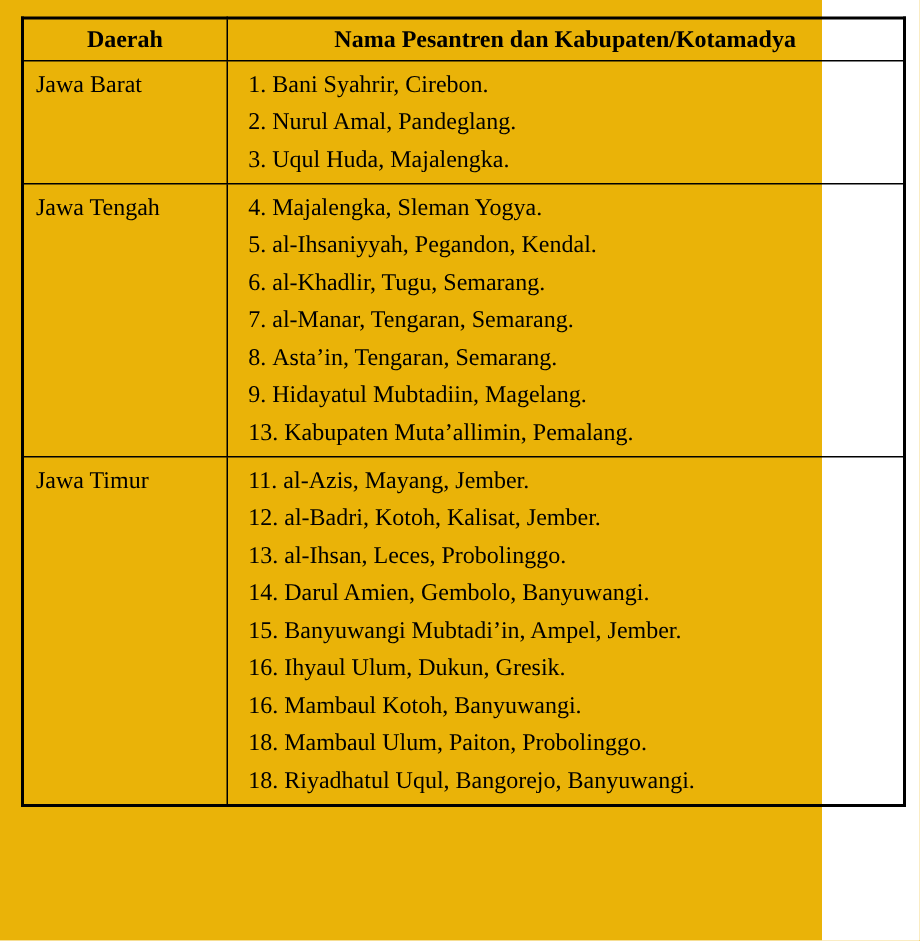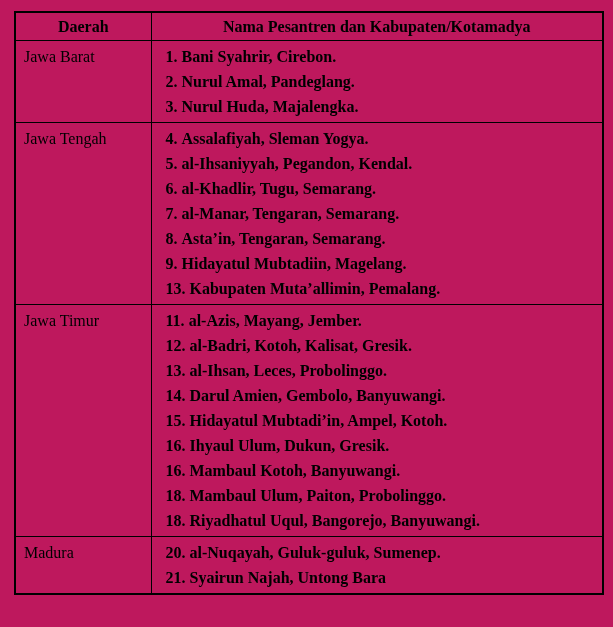--- a/index.html
+++ b/index.html
@@ -5,23 +5,23 @@
   html, body {
     margin: 0;
     padding: 0;
     background: #ffffff;
     width: 613px;
     height: 627px;
     overflow: hidden;
   }
   .page {
     position: relative;
-    width: 613px;
+    width: 548px;
     height: 627px;
-    background: #be185d;
+    background: #eab308;
     font-family: "Liberation Serif", serif;
     color: #000000;
   }
   table.pesantren {
     position: absolute;
     left: 14px;
     top: 11px;
     width: 588px;
     border-collapse: collapse;
     table-layout: fixed;
@@ -41,21 +41,20 @@
     padding: 4px 2px;
     line-height: 19px;
   }
   td.region {
     padding: 3px 6px 3px 8px;
     line-height: 25px;
     text-align: left;
   }
   td.items {
     padding: 3px 8px 3px 14px;
-    font-weight: bold;
   }
   .item {
     line-height: 25px;
     white-space: nowrap;
   }
   .num {
     margin-right: 4px;
   }
 </style>
 </head>
@@ -72,51 +71,44 @@
         <th>Daerah</th>
         <th>Nama Pesantren dan Kabupaten/Kotamadya</th>
       </tr>
     </thead>
     <tbody>
         <tr>
           <td class="region">Jawa Barat</td>
           <td class="items">
             <div class="item"><span class="num">1.</span><span>Bani Syahrir, Cirebon.</span></div>
             <div class="item"><span class="num">2.</span><span>Nurul Amal, Pandeglang.</span></div>
-            <div class="item"><span class="num">3.</span><span>Nurul Huda, Majalengka.</span></div>
+            <div class="item"><span class="num">3.</span><span>Uqul Huda, Majalengka.</span></div>
           </td>
         </tr>
         <tr>
           <td class="region">Jawa Tengah</td>
           <td class="items">
-            <div class="item"><span class="num">4.</span><span>Assalafiyah, Sleman Yogya.</span></div>
+            <div class="item"><span class="num">4.</span><span>Majalengka, Sleman Yogya.</span></div>
             <div class="item"><span class="num">5.</span><span>al-Ihsaniyyah, Pegandon, Kendal.</span></div>
             <div class="item"><span class="num">6.</span><span>al-Khadlir, Tugu, Semarang.</span></div>
             <div class="item"><span class="num">7.</span><span>al-Manar, Tengaran, Semarang.</span></div>
             <div class="item"><span class="num">8.</span><span>Asta’in, Tengaran, Semarang.</span></div>
             <div class="item"><span class="num">9.</span><span>Hidayatul Mubtadiin, Magelang.</span></div>
             <div class="item"><span class="num">13.</span><span>Kabupaten Muta’allimin, Pemalang.</span></div>
           </td>
         </tr>
         <tr>
           <td class="region">Jawa Timur</td>
           <td class="items">
             <div class="item"><span class="num">11.</span><span>al-Azis, Mayang, Jember.</span></div>
-            <div class="item"><span class="num">12.</span><span>al-Badri, Kotoh, Kalisat, Gresik.</span></div>
+            <div class="item"><span class="num">12.</span><span>al-Badri, Kotoh, Kalisat, Jember.</span></div>
             <div class="item"><span class="num">13.</span><span>al-Ihsan, Leces, Probolinggo.</span></div>
             <div class="item"><span class="num">14.</span><span>Darul Amien, Gembolo, Banyuwangi.</span></div>
-            <div class="item"><span class="num">15.</span><span>Hidayatul Mubtadi’in, Ampel, Kotoh.</span></div>
+            <div class="item"><span class="num">15.</span><span>Banyuwangi Mubtadi’in, Ampel, Jember.</span></div>
             <div class="item"><span class="num">16.</span><span>Ihyaul Ulum, Dukun, Gresik.</span></div>
             <div class="item"><span class="num">16.</span><span>Mambaul Kotoh, Banyuwangi.</span></div>
             <div class="item"><span class="num">18.</span><span>Mambaul Ulum, Paiton, Probolinggo.</span></div>
             <div class="item"><span class="num">18.</span><span>Riyadhatul Uqul, Bangorejo, Banyuwangi.</span></div>
-          </td>
-        </tr>
-        <tr>
-          <td class="region">Madura</td>
-          <td class="items">
-            <div class="item"><span class="num">20.</span><span>al-Nuqayah, Guluk-guluk, Sumenep.</span></div>
-            <div class="item"><span class="num">21.</span><span>Syairun Najah, Untong Bara</span></div>
           </td>
         </tr>
       </tbody>
   </table>
 </div>
 
 </body></html>

